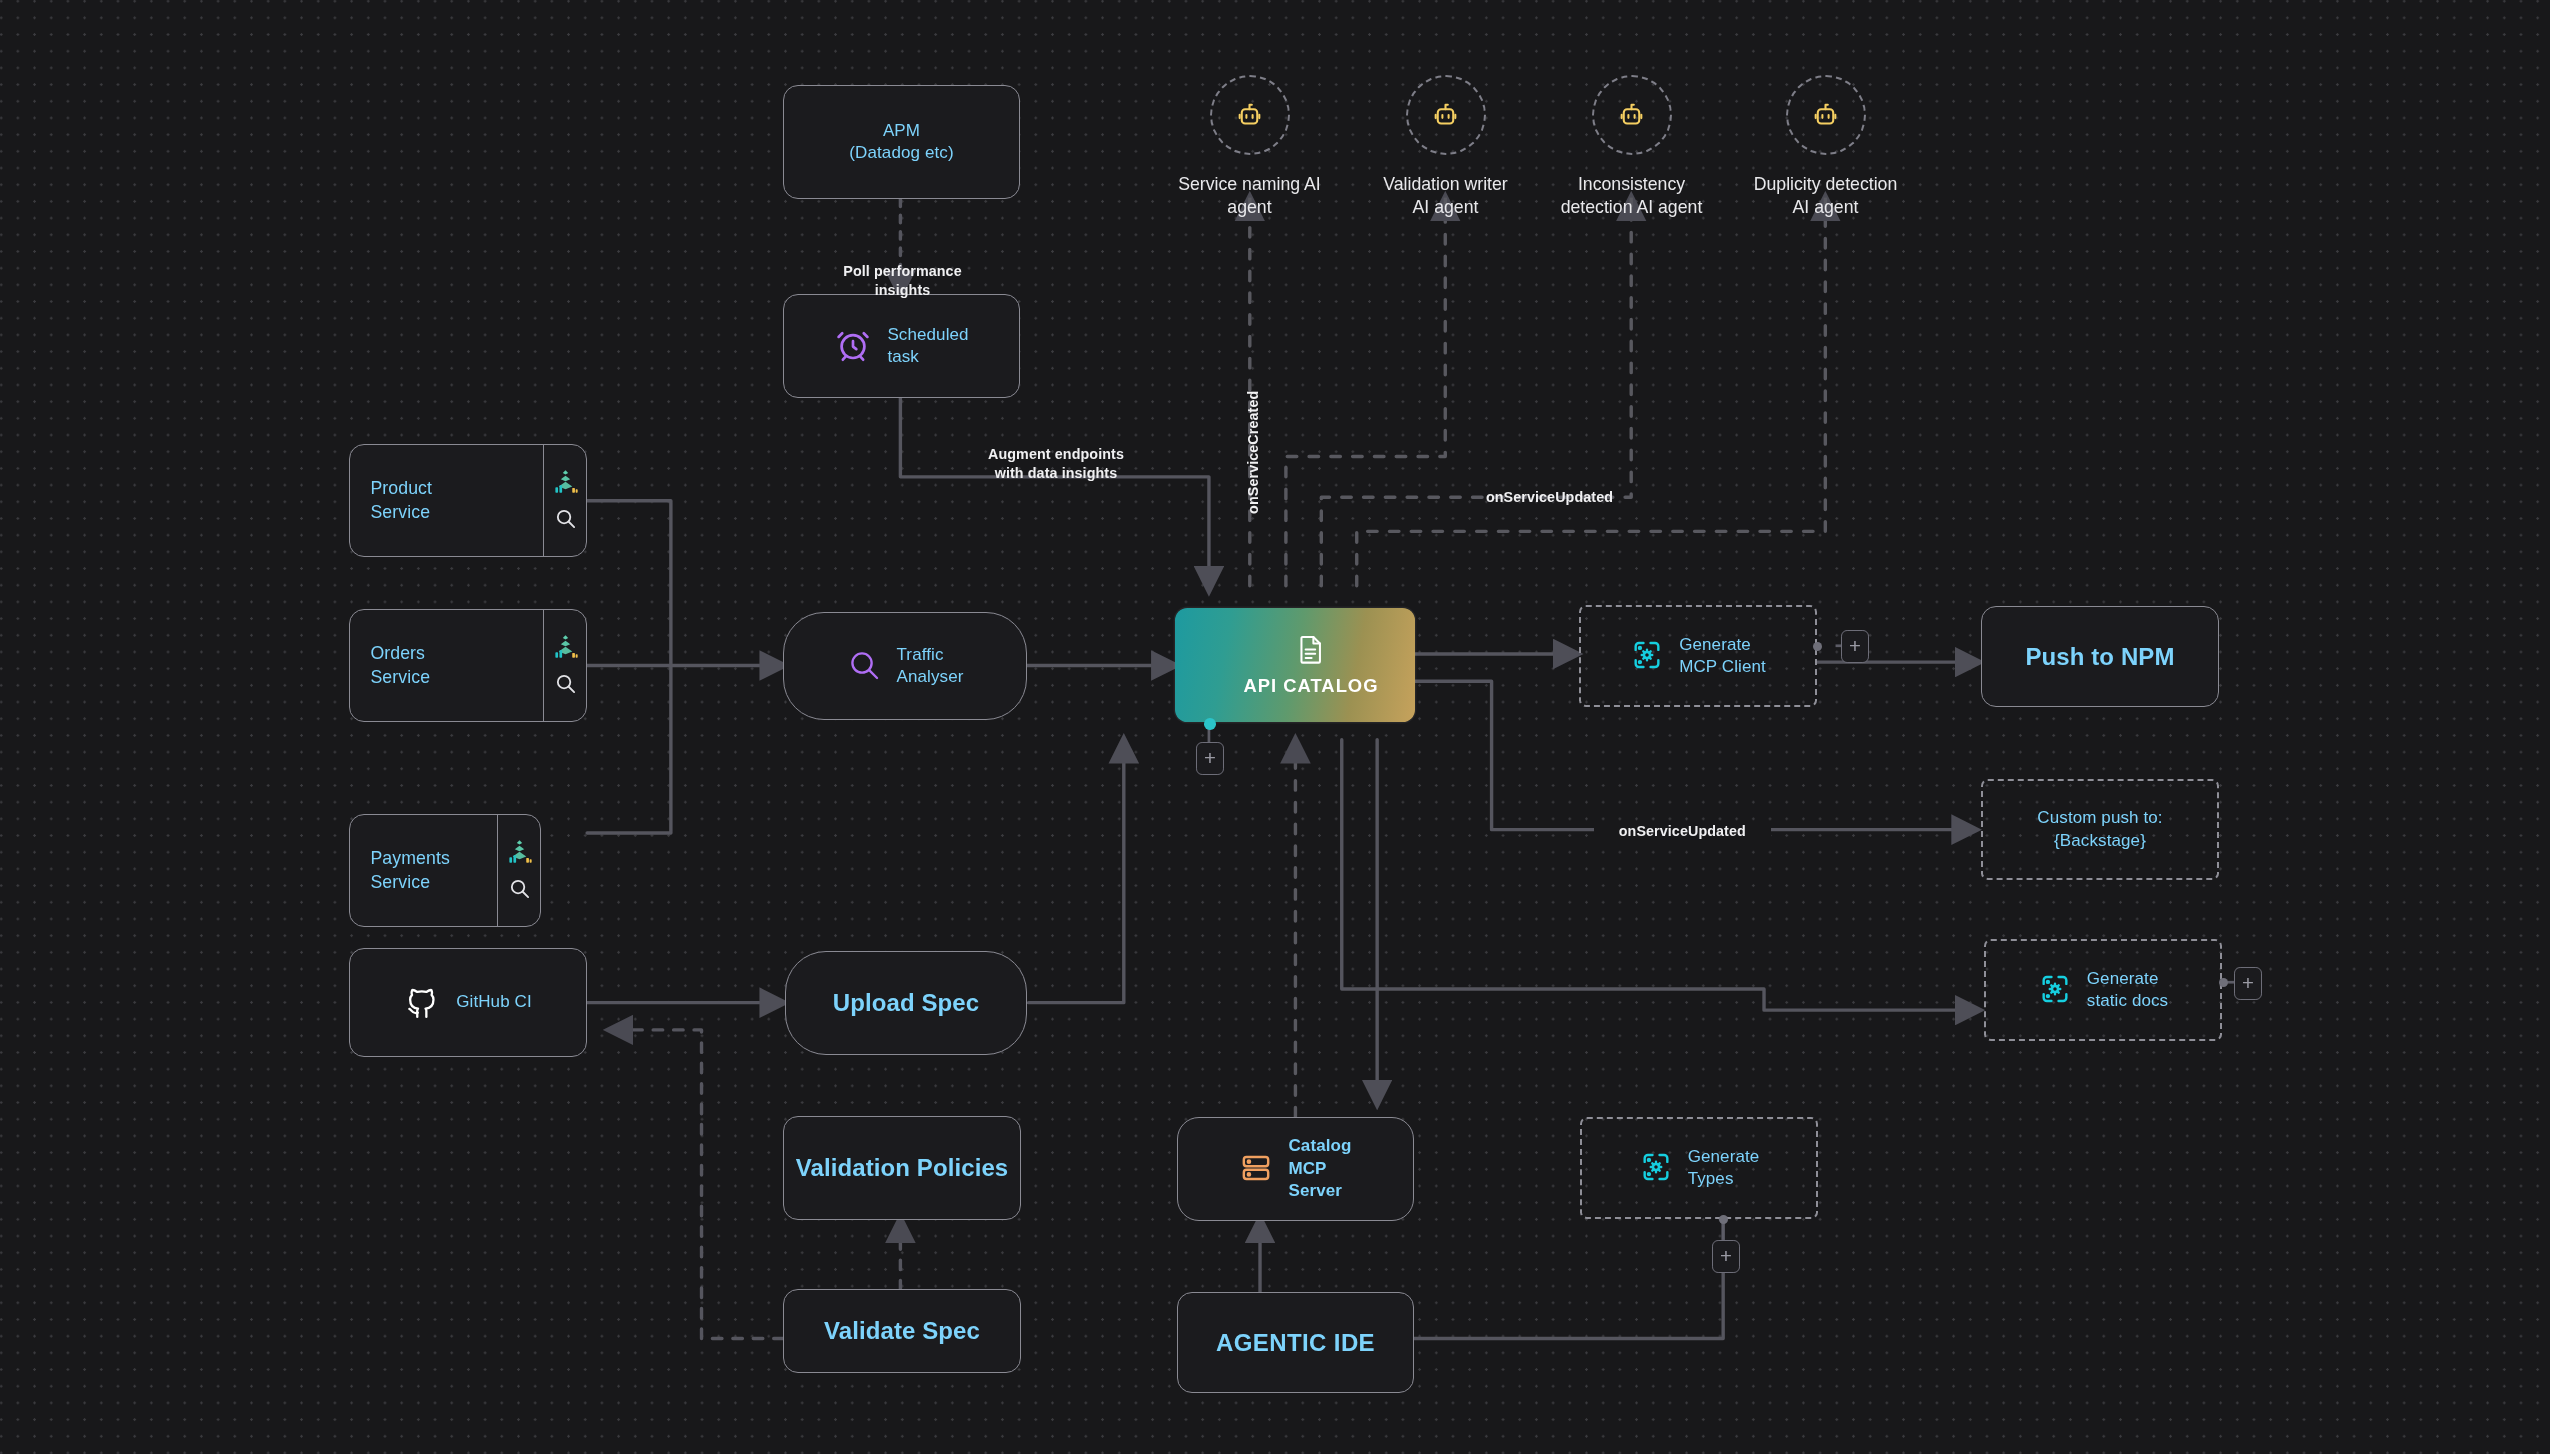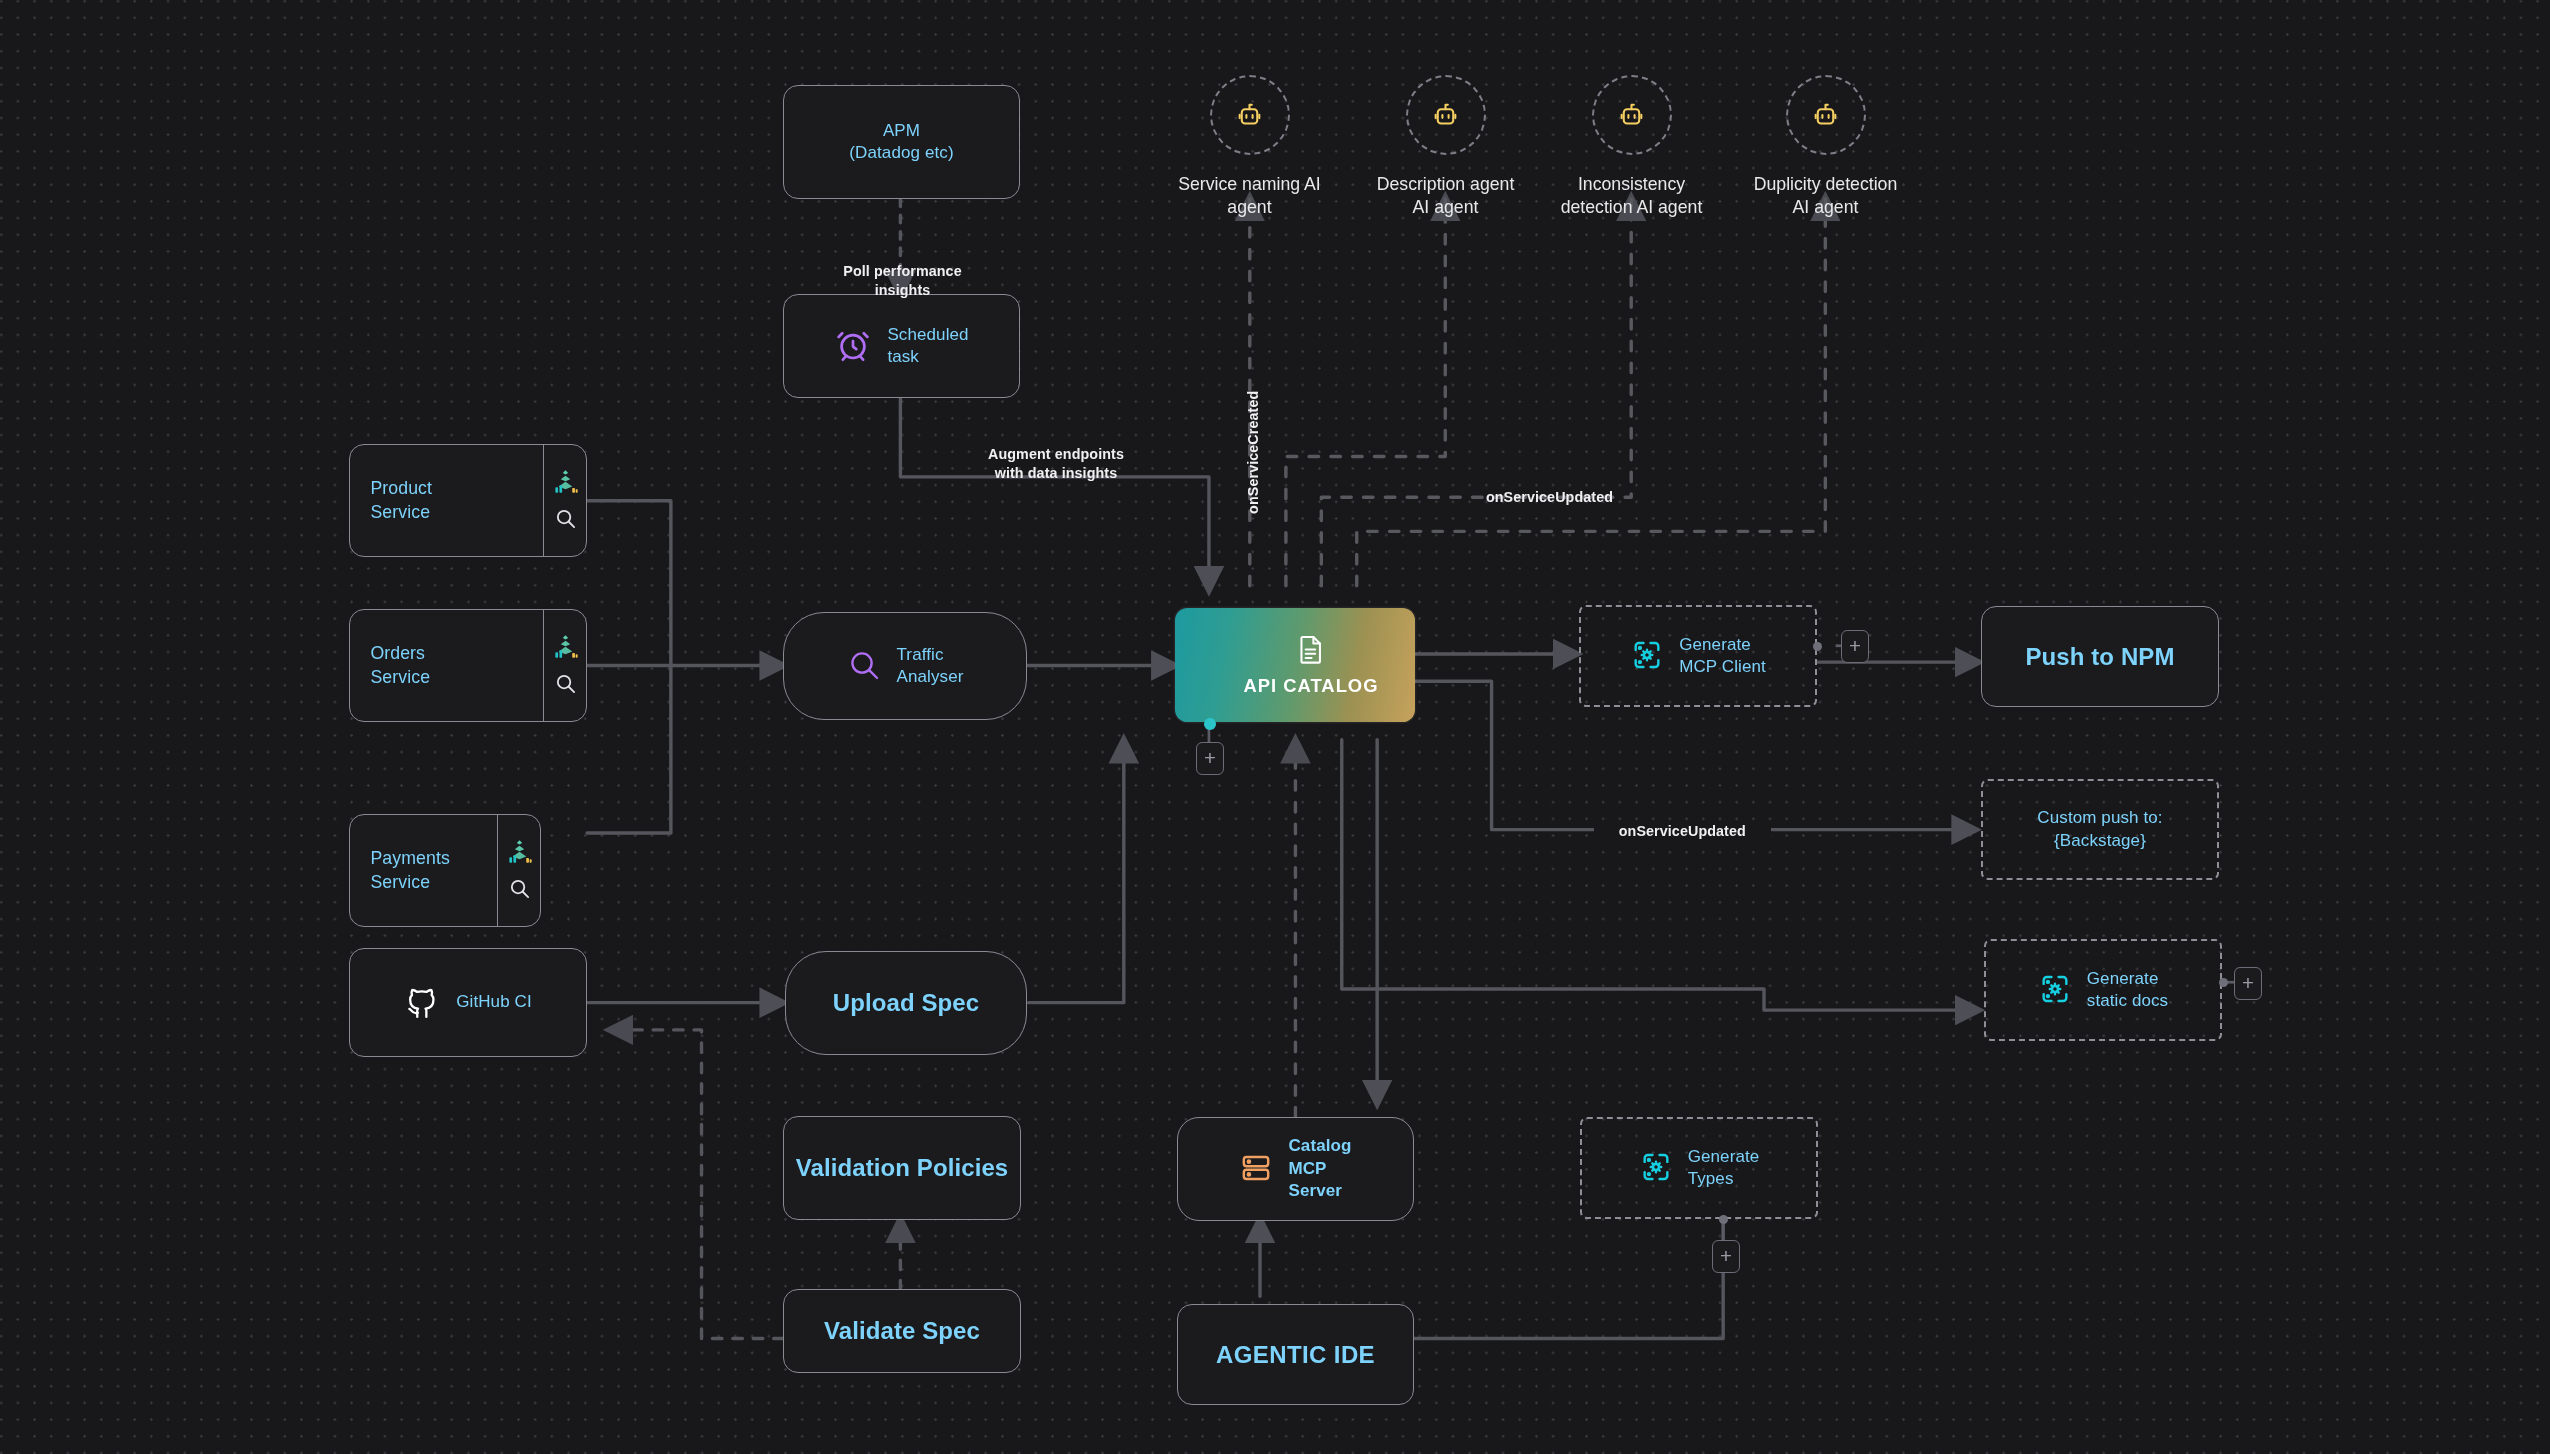--- a/index.html
+++ b/index.html
@@ -302,21 +302,21 @@
       <svg width="31" height="31" viewBox="0 0 24 24" fill="none" stroke="#f5cf62" stroke-width="1.6" stroke-linecap="round" stroke-linejoin="round">
         <rect x="6" y="8" width="12" height="11" rx="2.6"></rect>
         <path d="M12 8V4.5h1.8"></path>
             <path d="M4.4 12.2v2.6"></path>
             <path d="M19.6 12.2v2.6"></path>
         <path d="M9.6 12.4v2.2"></path>
             <path d="M14.4 12.4v2.2"></path>
       </svg>
     </span>
   </div>
-  <div class="agent-label" style="white-space:pre-line;">Description agent
+  <div class="agent-label" style="white-space:pre-line;">Validation writer
 AI agent</div>
 </div>
 
 <div class="agent-wrap" style="left:1543px;top:75px;">
   <div class="agent-circle">
     <span>
       <svg width="31" height="31" viewBox="0 0 24 24" fill="none" stroke="#f5cf62" stroke-width="1.6" stroke-linecap="round" stroke-linejoin="round">
         <rect x="6" y="8" width="12" height="11" rx="2.6"></rect>
         <path d="M12 8V4.5h1.8"></path>
             <path d="M4.4 12.2v2.6"></path>
@@ -447,21 +447,21 @@
       <rect x="3.4" y="13.2" width="17.2" height="6.6" rx="1.9"></rect>
       <circle cx="7" cy="7.5" r=".8" fill="#f0a060"></circle>
           <circle cx="7" cy="16.5" r=".8" fill="#f0a060"></circle>
     </svg>
   </span>
   <div class="label" style="white-space:pre-line;font-weight:bold;">Catalog
 MCP
 Server</div>
 </div>
 
-<div class="node rounded" style="left:1177px;top:1292px;width:237px;height:101px;margin-top:12px;">
+<div class="node rounded" style="left:1177px;top:1292px;width:237px;height:101px;">
   <div class="label label-lg" style="letter-spacing:0.4px;">AGENTIC IDE</div>
 </div>
 
 <div class="edge-label" style="left:814px;top:262px;width:177px;">Poll performance insights</div>
 
 <div class="edge-label" style="left:971px;top:445px;width:170px;white-space:pre-line;">Augment endpoints
 with data insights</div>
 
 <div class="edge-label vert" style="left:1178px;top:443px;width:150px;">onServiceCreated</div>
 

